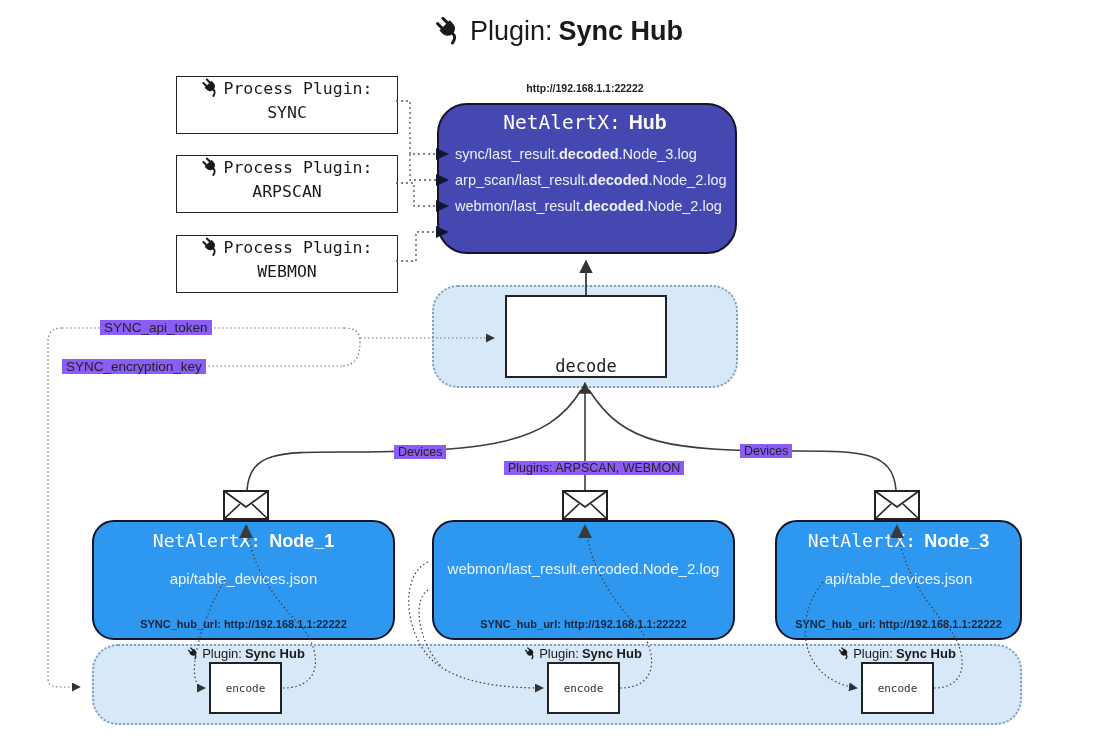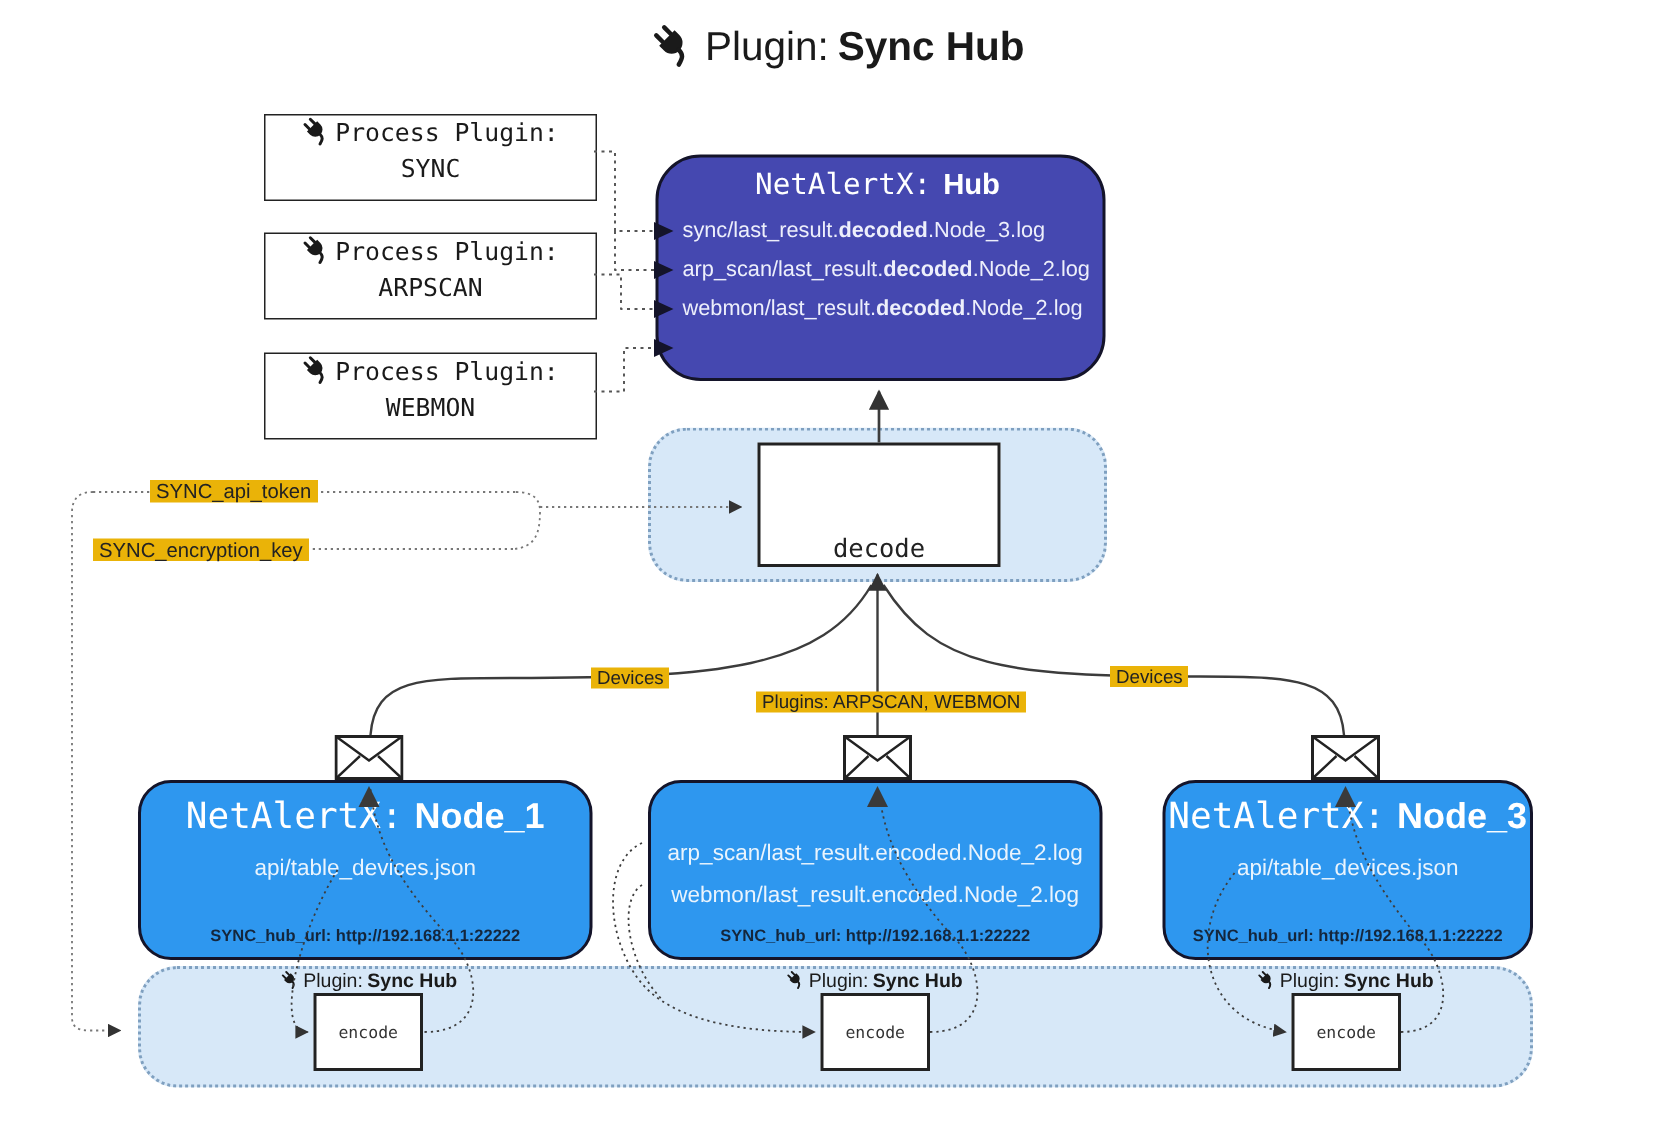--- a/index.html
+++ b/index.html
@@ -31,33 +31,33 @@
   .hub-logs .hublog{padding-left:18px;white-space:nowrap;}
 
   
   .dec-wrap{left:432px;top:285px;width:306px;height:103px;background:#d7e8f8;
             border:2px dotted #7fa0c0;border-radius:26px;z-index:1;box-sizing:border-box;}
   .dec-box{left:505px;top:295px;width:162px;height:83px;background:#fff;border:2px solid #222;
            display:flex;align-items:flex-end;justify-content:center;
            font-family:"DejaVu Sans Mono",monospace;font-size:17px;color:#222;z-index:2;box-sizing:border-box;}
 
   
-  .line-label{background:#eab308;padding:0 4px;font-size:13px;color:#222;white-space:nowrap;z-index:6;}
+  .line-label{background:#8b5cf6;padding:0 4px;font-size:13px;color:#222;white-space:nowrap;z-index:6;}
   .lbl-api{left:100px;top:320px;font-size:13.5px;}
   .lbl-key{left:62px;top:359px;font-size:13.5px;}
   .lbl-dev-l{left:394px;top:445px;font-size:12.5px;}
   .lbl-dev-r{left:740px;top:444px;font-size:12.5px;}
   .lbl-plugins{left:504px;top:461px;font-size:12.5px;}
 
   
   .node{top:520px;height:120px;background:#2e97ef;border:2px solid #14142a;border-radius:22px;z-index:2;box-sizing:border-box;}
   .node1{left:92px;width:303px;}
   .node2{left:432px;width:303px;}
   .node3{left:775px;width:247px;}
-  .node-title{position:absolute;left:0;top:8px;width:100%;text-align:center;color:#fff;font-size:24px;white-space:nowrap;}
+  .node-title{position:absolute;left:0;top:8px;width:100%;text-align:center;color:#fff;font-size:18px;white-space:nowrap;}
   .node-title b{margin-left:8px;}
   .node-files{position:absolute;left:0;width:100%;text-align:center;color:#eaf4fd;font-size:15px;line-height:28px;white-space:nowrap;}
   .nf-single{top:43px;}
   .nf-double{top:33px;}
   .node-url{position:absolute;left:0;bottom:8px;width:100%;text-align:center;color:#14263c;font-size:11px;font-weight:600;white-space:nowrap;}
 
   
   .band{left:92px;top:644px;width:930px;height:81px;background:#d7e8f8;
         border:2px dotted #7fa0c0;border-radius:26px;z-index:1;box-sizing:border-box;}
   .ebox{top:662px;width:73px;height:52px;background:#fff;border:2px solid #222;z-index:2;
@@ -165,20 +165,21 @@
         </svg><span>Process Plugin:</span></div>
     <div>ARPSCAN</div>
   </div>
   <div class="abs pbox" style="top:235px">
     <div class="l1"><svg class="plug-md">
           <use href="#plugicon"></use>
         </svg><span>Process Plugin:</span></div>
     <div>WEBMON</div>
   </div>
 
+  <div class="abs hub-url">http://192.168.1.1:22222</div>
   <div class="abs hub"></div>
   <div class="abs hub-title">
     <span class="mono">NetAlertX:</span><b>Hub</b>
   </div>
   <div class="abs hub-logs">
     <div class="hublog"><span>sync/last_result.</span><b>decoded</b><span>.Node_3.log</span></div>
     <div class="hublog"><span>arp_scan/last_result.</span><b>decoded</b><span>.Node_2.log</span></div>
     <div class="hublog"><span>webmon/last_result.</span><b>decoded</b><span>.Node_2.log</span></div>
   </div>
 
@@ -196,21 +197,20 @@
 
   <div class="abs node node1">
     <div class="node-title"><span class="mono">NetAlertX:</span><b>Node_1</b></div>
     <div class="node-files nf-single">
         <div>api/table_devices.json</div>
       </div>
     <div class="node-url">SYNC_hub_url: http://192.168.1.1:22222</div>
   </div>
   <div class="abs node node2">
     <div class="node-files nf-double">
-      <div>arp_scan/last_result.encoded.Node_2.log</div>
       <div>webmon/last_result.encoded.Node_2.log</div>
     </div>
     <div class="node-url">SYNC_hub_url: http://192.168.1.1:22222</div>
   </div>
   <div class="abs node node3">
     <div class="node-title"><span class="mono">NetAlertX:</span><b>Node_3</b></div>
     <div class="node-files nf-single">
         <div>api/table_devices.json</div>
       </div>
     <div class="node-url">SYNC_hub_url: http://192.168.1.1:22222</div>

